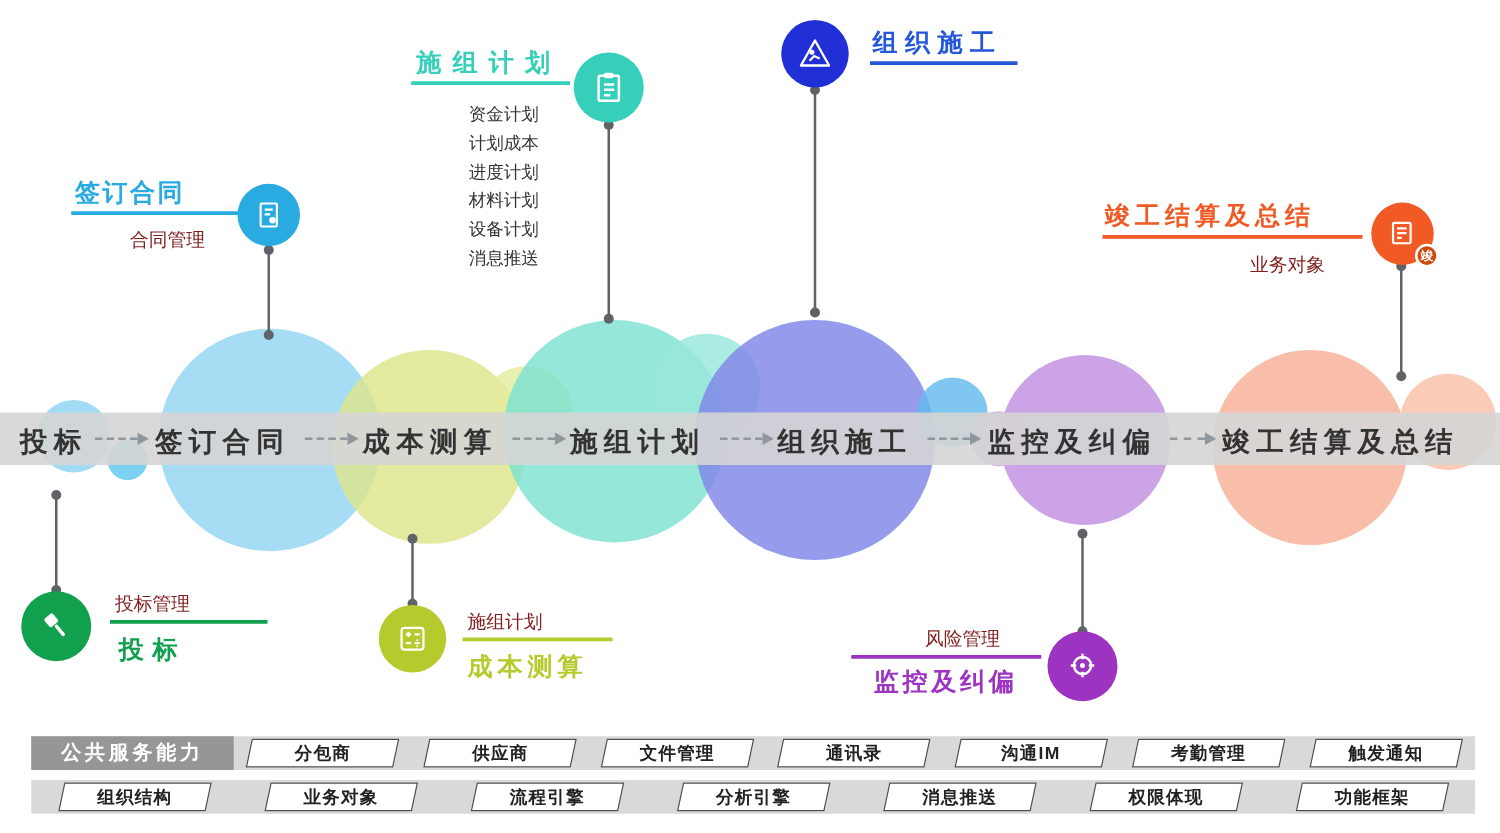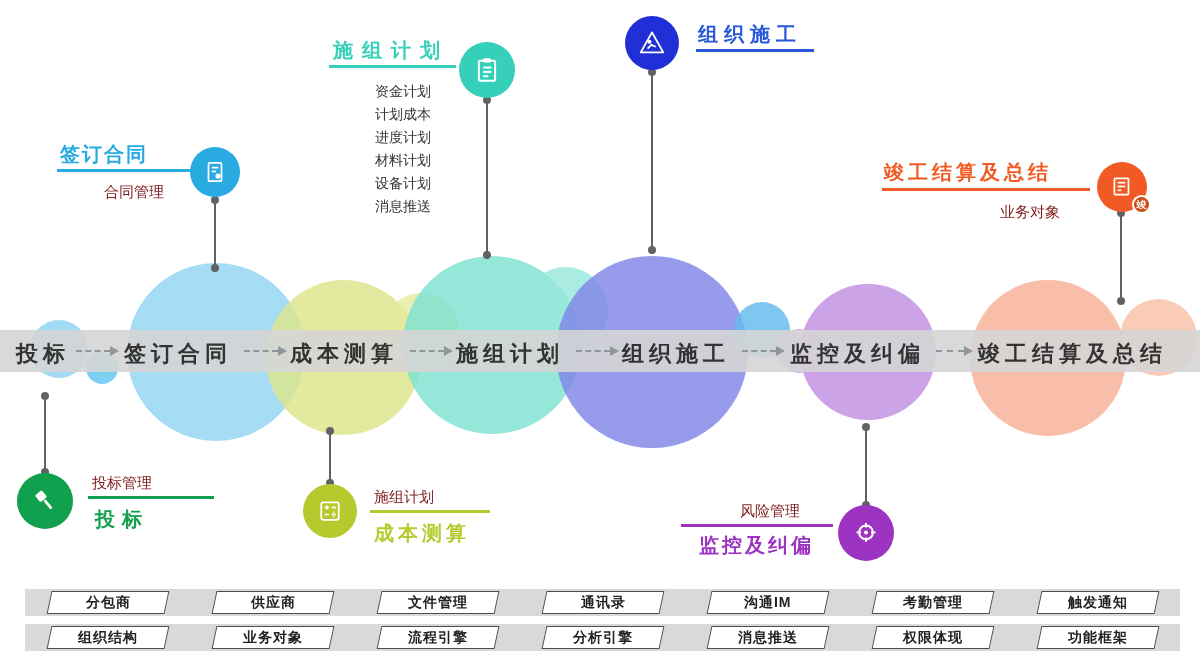--- a/index.html
+++ b/index.html
@@ -183,20 +183,21 @@
       <line x1="12" y1="4" x2="12" y2="7.5"></line>
       <line x1="12" y1="15.5" x2="12" y2="19"></line>
       <line x1="4.5" y1="11.5" x2="8" y2="11.5"></line>
       <line x1="16" y1="11.5" x2="19.5" y2="11.5"></line>
       <circle cx="12" cy="11.5" r="1.6" fill="#fff" stroke="none"></circle>
     </svg>
   </div>
   <div class="connector" style="left:865px;top:427px;height:78px;"></div>
 
   <div class="prow row1" style="top:589px;">
+    <div class="prow-label">公共服务能力</div>
     <div class="prow-items">
       <div class="pbox">
           <span>分包商</span>
         </div>
       <div class="pbox">
           <span>供应商</span>
         </div>
       <div class="pbox">
           <span>文件管理</span>
         </div>

